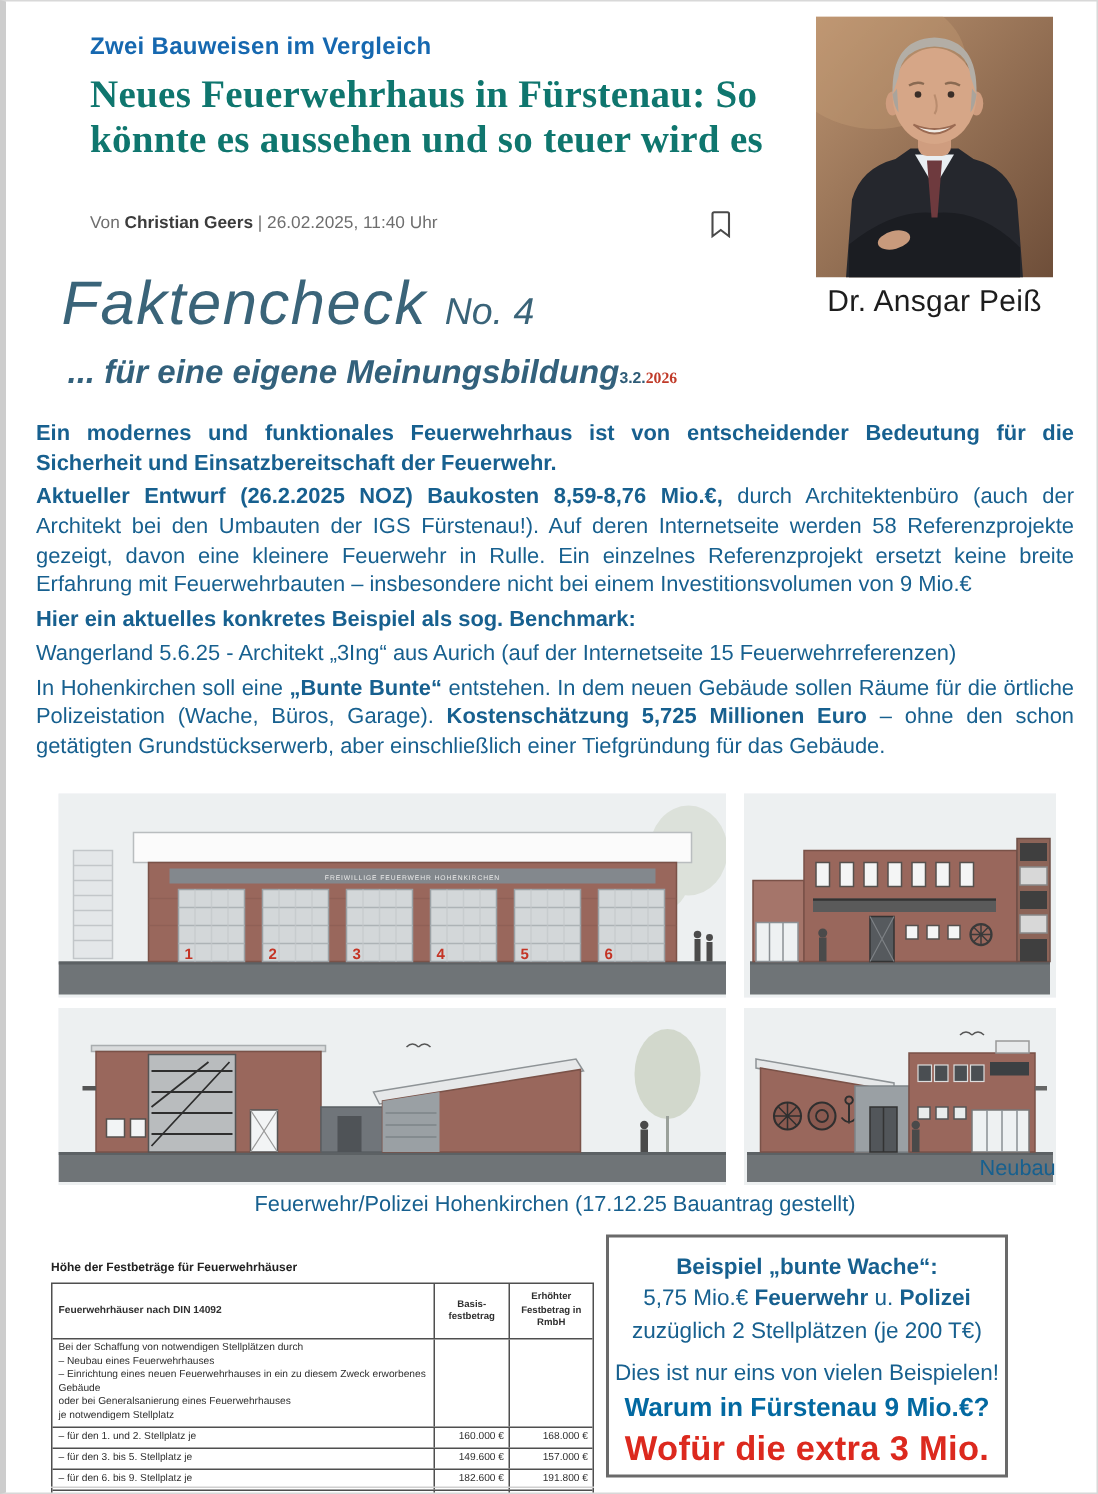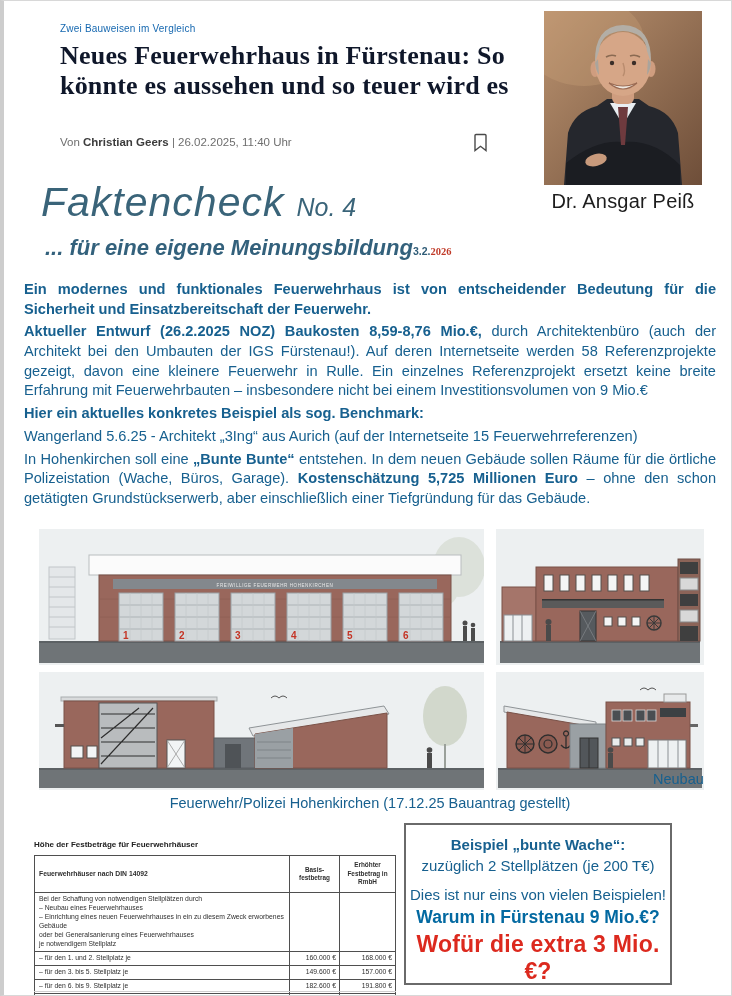--- a/index.html
+++ b/index.html
@@ -1,23 +1,23 @@
 <!DOCTYPE html>
 <html><head>
 <meta charset="utf-8">
 <style>
   html,body{margin:0;padding:0;background:#f2f2f2;}
   .page{position:relative;width:732px;height:996px;background:#fff;overflow:hidden;
         border:1px solid #d8d8d8;border-left:4px solid #cdcdcd;box-sizing:border-box;
         font-family:"Liberation Sans","DejaVu Sans",sans-serif;}
   
   .article{position:absolute;left:56px;top:22px;width:462px;}
-  .kicker{font-size:10px;font-weight:normal;color:#1668b0;letter-spacing:.2px;cursor:pointer;}
+  .kicker{font-size:16px;font-weight:bold;color:#1668b0;letter-spacing:.2px;cursor:pointer;}
   .headline{margin-top:7px;font-family:"Liberation Serif","DejaVu Serif",serif;
-            font-weight:bold;font-size:26px;line-height:1.17;color:#0f172a;letter-spacing:.2px;}
+            font-weight:bold;font-size:26px;line-height:1.17;color:#0f766e;letter-spacing:.2px;}
   .byline{display:flex;justify-content:space-between;align-items:center;width:428px;margin-top:31px;
           font-size:11.5px;color:#6e6e6e;}
   .byline b{color:#3c3c3c;}
   .bookmark{width:15px;height:19px;cursor:pointer;}
   
   .portrait{position:absolute;left:540px;top:10px;width:158px;text-align:center;}
   .portrait svg{display:block;}
   .portrait-caption{margin-top:5px;font-size:20px;color:#1d1d1d;letter-spacing:.2px;}
   
   .fakten{position:absolute;left:37px;top:178px;color:#3a6479;}
@@ -343,20 +343,21 @@
         <div class="td1">–  ab dem 10. Stellplatz je</div>
         <div class="td2">209.000 €</div>
         <div class="td3">219.400 €</div>
       </div>
     </div>
     <div class="scan-shadow"></div>
   </div>
 
   <div class="callout">
     <div class="co-blue co-title">Beispiel „bunte Wache“:</div>
+    <div class="co-blue"><span>5,75 Mio.€ </span><b>Feuerwehr</b><span> u. </span><b>Polizei</b></div>
     <div class="co-blue">zuzüglich 2 Stellplätzen (je 200 T€)</div>
     <div class="co-gap"></div>
     <div class="co-blue">Dies ist nur eins von vielen Beispielen!</div>
     <div class="co-red1">Warum in Fürstenau 9 Mio.€?</div>
     <div class="co-red2">Wofür die extra 3 Mio.€?</div>
   </div>
 
 </div>
 
 </body></html>

